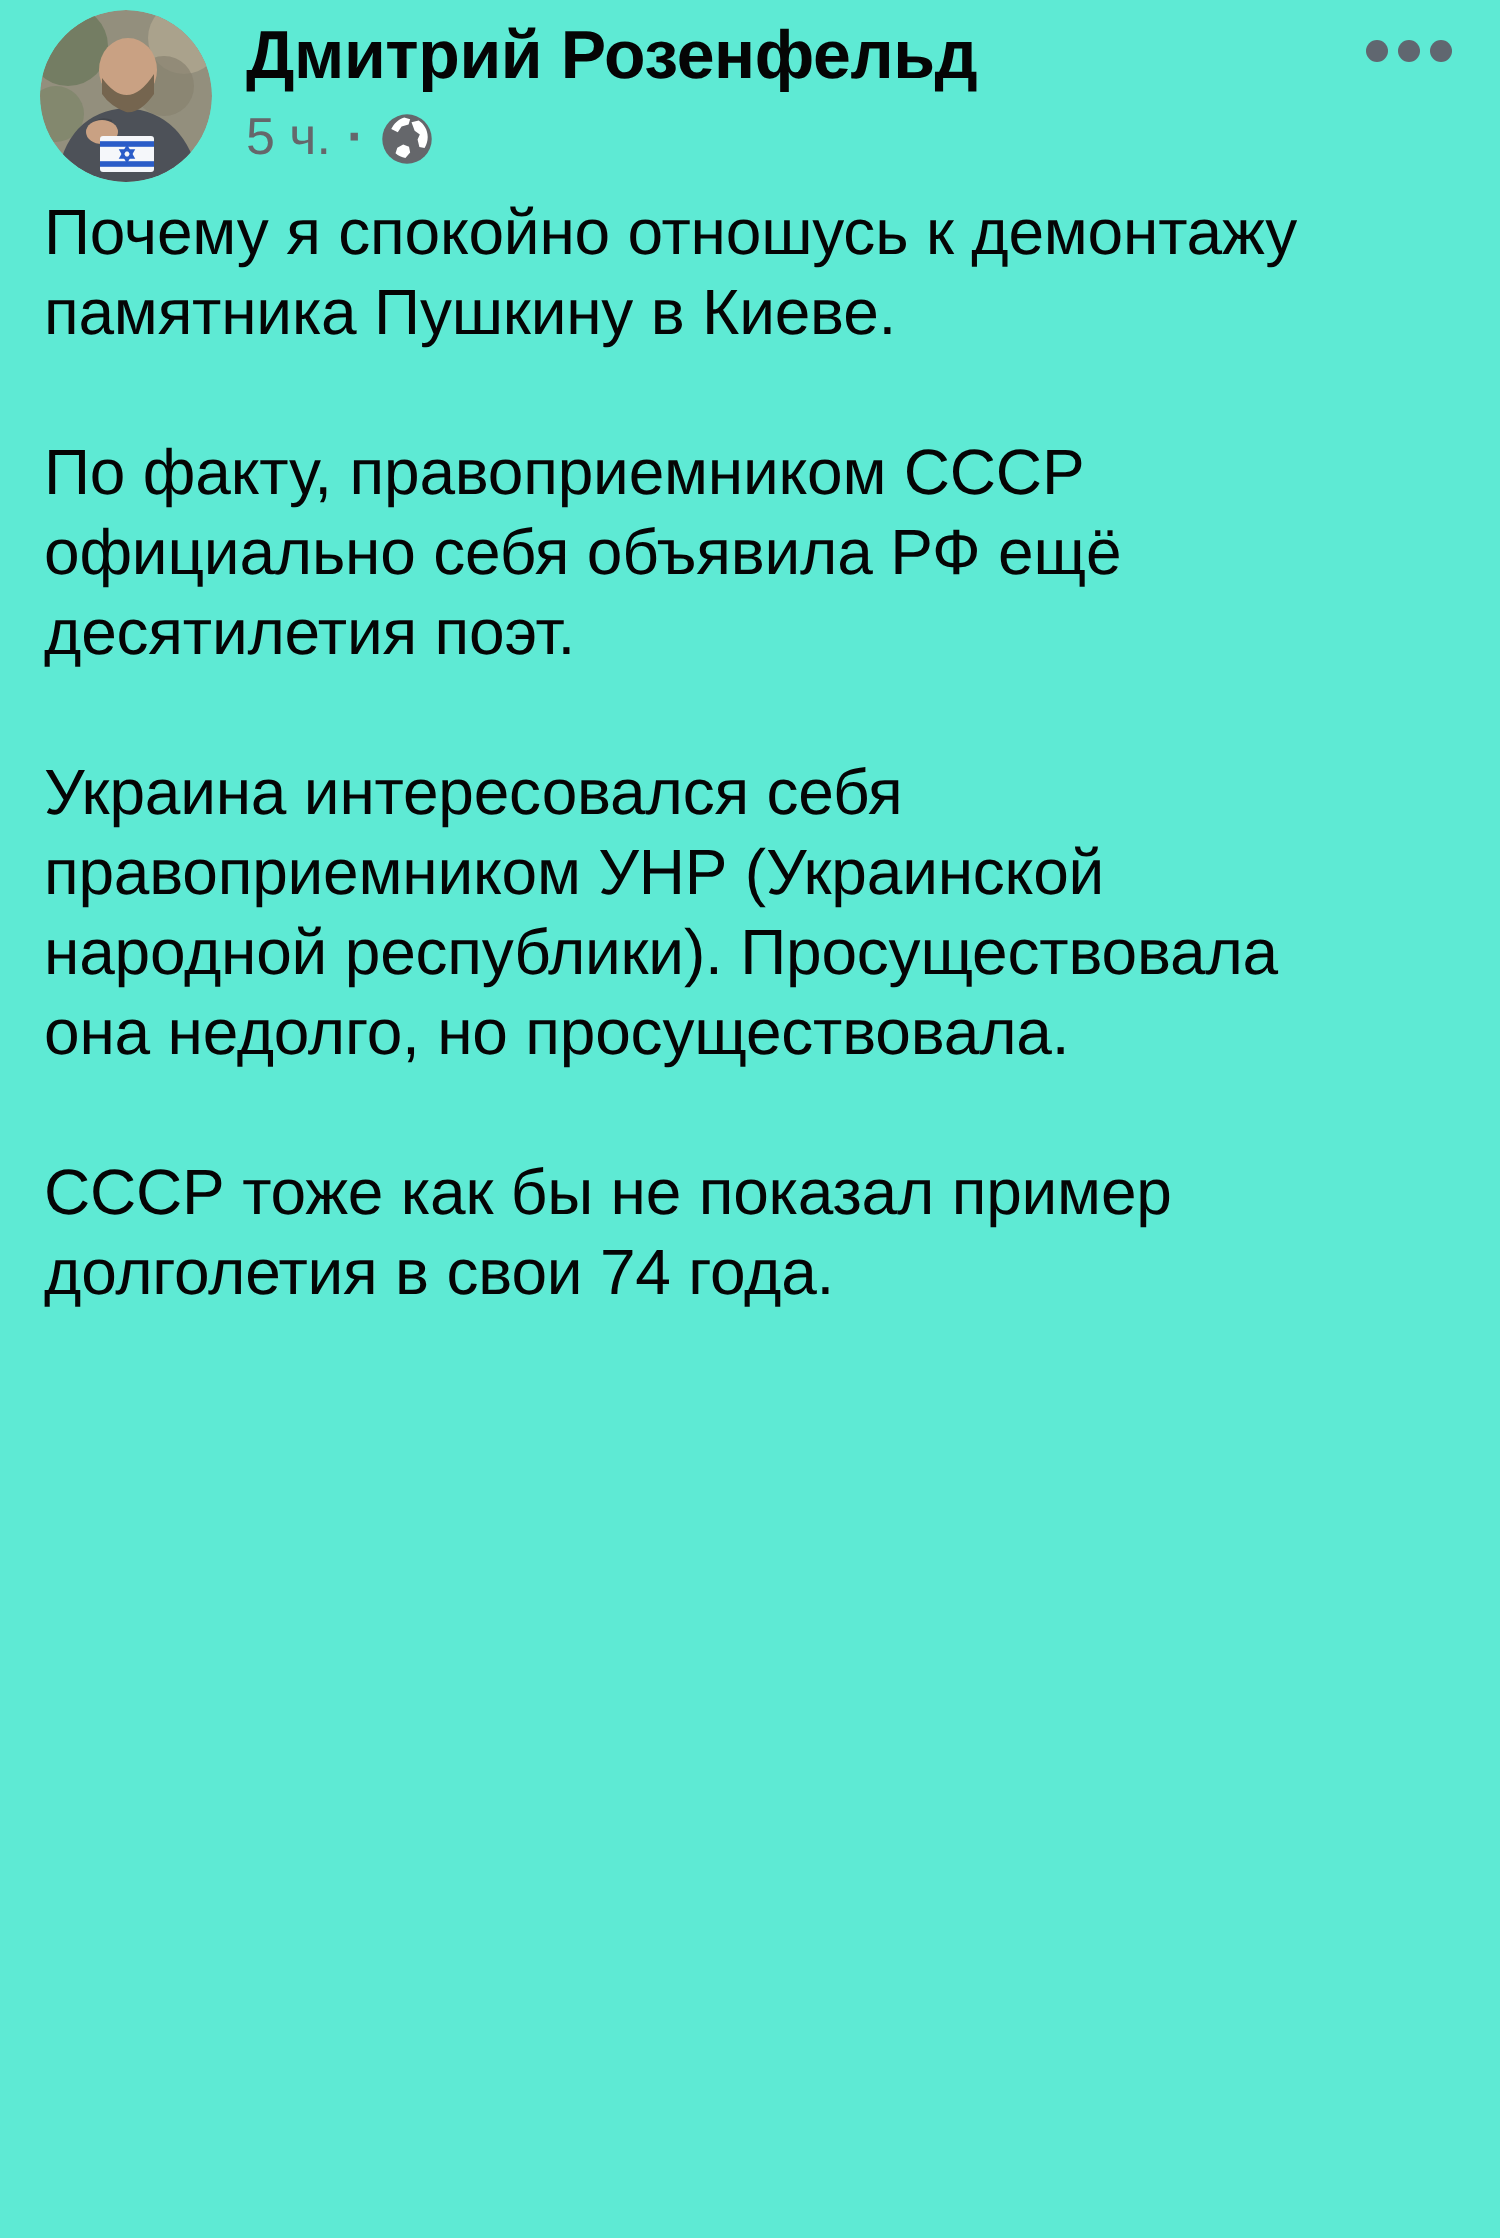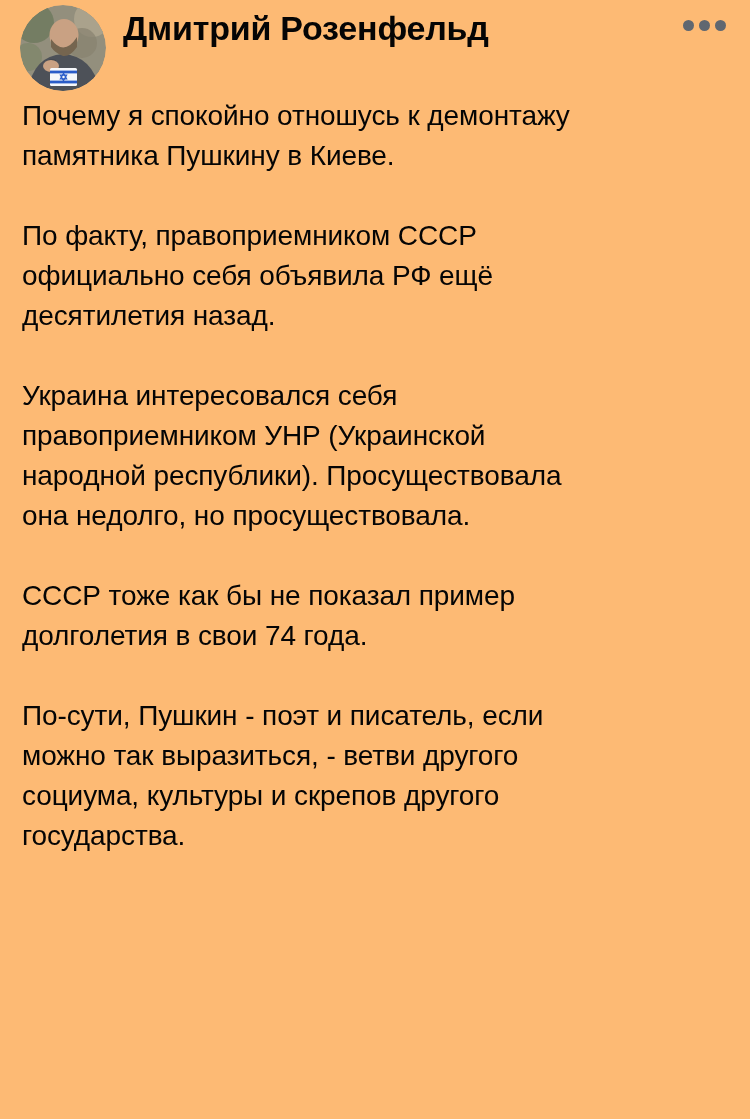--- a/index.html
+++ b/index.html
@@ -7,21 +7,21 @@
     padding: 0;
     width: 750px;
     height: 1119px;
     overflow: hidden;
     background: #ffffff;
     font-family: "Liberation Sans", "DejaVu Sans", sans-serif;
   }
   .post {
     width: 750px;
     height: 1119px;
-    background: #fdba74;
+    background: #5eead4;
     position: relative;
   }
   
   .header {
     display: flex;
     align-items: flex-start;
     padding: 5px 20px 0 20px;
     height: 91px;
     box-sizing: border-box;
     position: relative;
@@ -81,21 +81,21 @@
     height: 11px;
     border-radius: 50%;
     background: #606770;
   }
   
   .post-body {
     padding: 5px 22px 0 22px;
   }
   .post-paragraph {
     margin: 0 0 40px 0;
-    font-size: 28px;
+    font-size: 32px;
     line-height: 40px;
     color: #050505;
     letter-spacing: -0.1px;
     white-space: pre-line;
   }
 </style>
 </head>
 <body>
 
 <div class="post">
@@ -126,41 +126,49 @@
             <rect y="12.6" width="27" height="2.8" fill="#2a5cc8"></rect>
             <path d="M13.5 5.4 L16.6 10.8 L10.4 10.8 Z" fill="none" stroke="#2a5cc8" stroke-width="1.2"></path>
             <path d="M13.5 12.6 L10.4 7.2 L16.6 7.2 Z" fill="none" stroke="#2a5cc8" stroke-width="1.2"></path>
           </g>
         </g>
       </svg>
     </div>
 
     <div class="header-text">
       <div class="author">Дмитрий Розенфельд</div>
+      <div class="meta">
+        <span>5 ч.</span>
+        <span class="sep">·</span>
+        <span class="globe-icon">
+          <svg width="27" height="27" viewBox="0 0 24 24">
+            <circle cx="12" cy="12" r="11" fill="#65676b"></circle>
+            <path d="M5 7.6c1.1-2.5 3.2-4.4 5.8-5.2l2.6.8-.7 2.4-3.1.8-1.7 2.6L5 7.6z" fill="#ffffff"></path>
+            <path d="M14 4.6l3.2-.8c2.4 1.6 4 4.2 4 7.3 0 1.8-.5 3.5-1.4 4.9l-2.3-.5-.8-3.3 1-2.2-2.3-1.7L14 4.6z" fill="#ffffff"></path>
+            <path d="M7.7 15.9l2.6-1.5 2.6 1 .5 2.6-2.1 2.4c-1.7-.3-3.2-1-4.4-2.1l.8-2.4z" fill="#ffffff"></path>
+          </svg>
+        </span>
+      </div>
     </div>
 
     <button class="more-btn" aria-label="more options">
       <span class="dot"></span>
       <span class="dot"></span>
       <span class="dot"></span>
     </button>
 
   </div>
 
   <div class="post-body">
     <p class="post-paragraph">Почему я спокойно отношусь к демонтажу
 памятника Пушкину в Киеве.</p>
     <p class="post-paragraph">По факту, правоприемником СССР
 официально себя объявила РФ ещё
-десятилетия назад.</p>
+десятилетия поэт.</p>
     <p class="post-paragraph">Украина интересовался себя
 правоприемником УНР (Украинской
 народной республики). Просуществовала
 она недолго, но просуществовала.</p>
     <p class="post-paragraph">СССР тоже как бы не показал пример
 долголетия в свои 74 года.</p>
-    <p class="post-paragraph">По-сути, Пушкин - поэт и писатель, если
-можно так выразиться, - ветви другого
-социума, культуры и скрепов другого
-государства.</p>
   </div>
 
 </div>
 
 </body></html>

